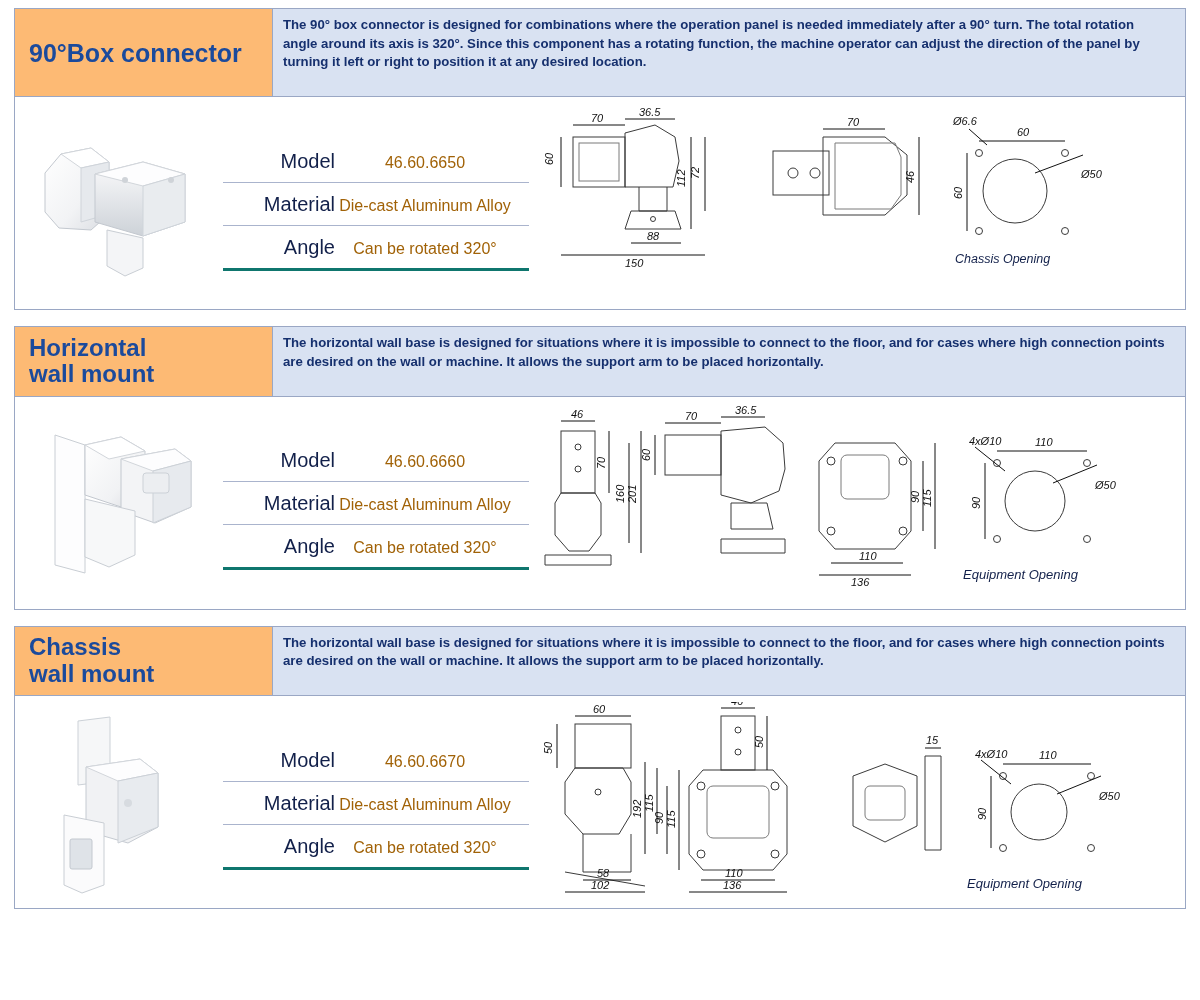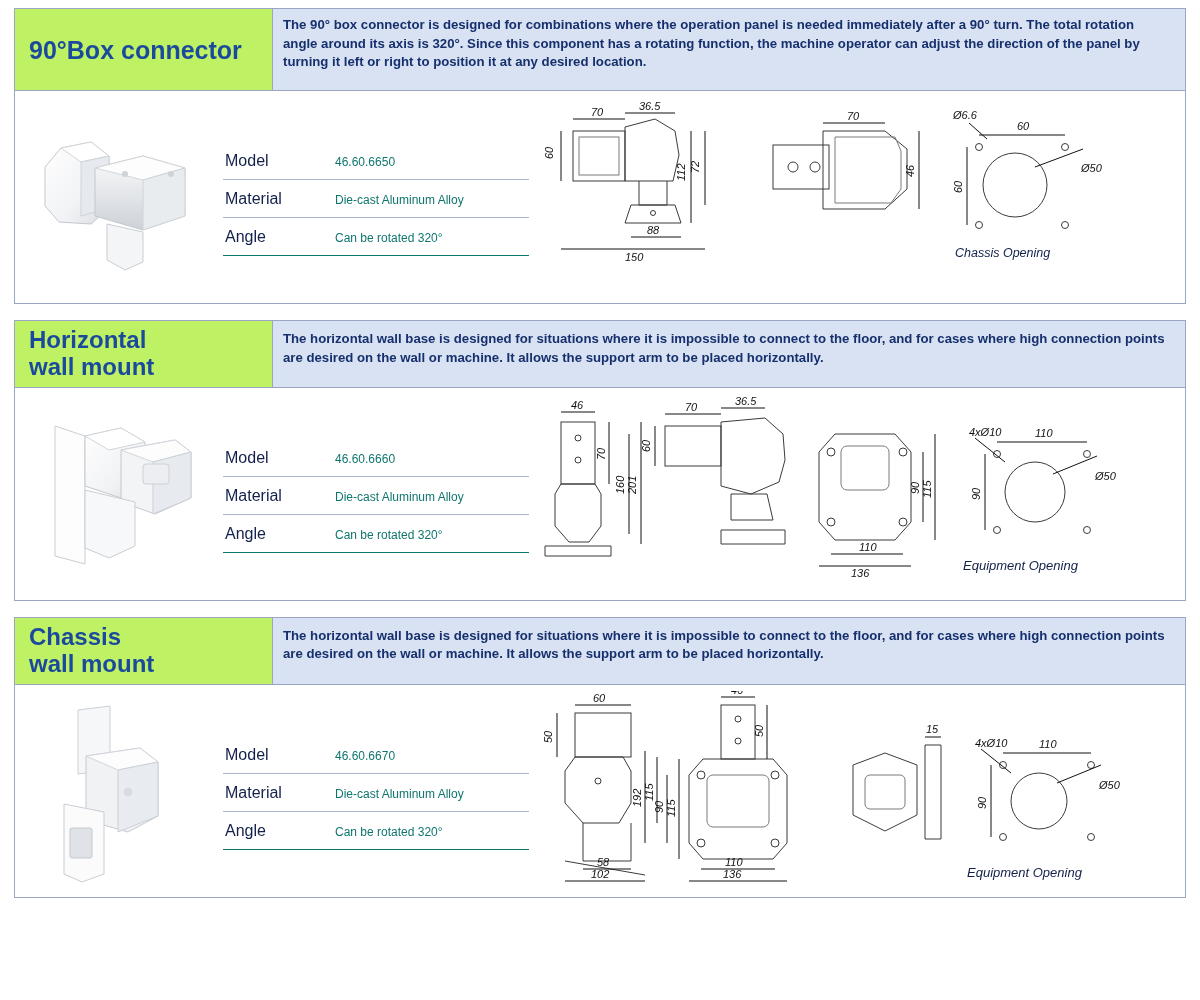--- a/index.html
+++ b/index.html
@@ -28,28 +28,28 @@
     width: 258px;
     flex: 0 0 258px;
     display: flex;
     align-items: center;
     padding: 6px 0 6px 14px;
     font-size: 25px;
     font-weight: bold;
     color: #1b4a9c;
     line-height: 1.12;
     border-right: 1px solid #9aa7c4;
-    background: #bef264;
+    background: #fdba74;
   }
   .sec-title.tall { font-size: 24px; }
   .sec-desc {
     flex: 1 1 auto;
     display: flex;
     align-items: center;
-    padding: 7px 18px 18px 10px;
+    padding: 7px 18px 24px 10px;
     font-size: 13.2px;
     font-weight: bold;
     color: #16306e;
     line-height: 1.42;
     text-align: left;
   }
   .sec-desc.center { text-align: left; }
 
   .sec-body {
     display: flex;
@@ -70,31 +70,32 @@
     display: flex;
     flex-direction: column;
     justify-content: center;
   }
   .spec-row {
     display: flex;
     align-items: baseline;
     border-bottom: 1px solid #aab4cd;
     padding: 10px 2px 9px 2px;
   }
-  .spec-row:last-child { border-bottom: 1px solid #0f766e; }
+  .spec-row:last-child { border-bottom: 3px solid #0f766e; }
   .spec-k {
     flex: 0 0 110px;
-    font-size: 16px;
+    font-size: 20px;
     color: #12204a;
+    text-align: right;
   }
   .spec-v {
     flex: 1 1 auto;
-    text-align: left;
-    font-size: 12px;
-    color: #0f766e;
+    text-align: center;
+    font-size: 16px;
+    color: #a16207;
     padding-right: 12px;
   }
   .draw-cell {
     flex: 1 1 auto;
     position: relative;
     padding: 6px 6px 6px 0;
     font-style: italic;
   }
   .draw-cell svg { display:block; }
 

